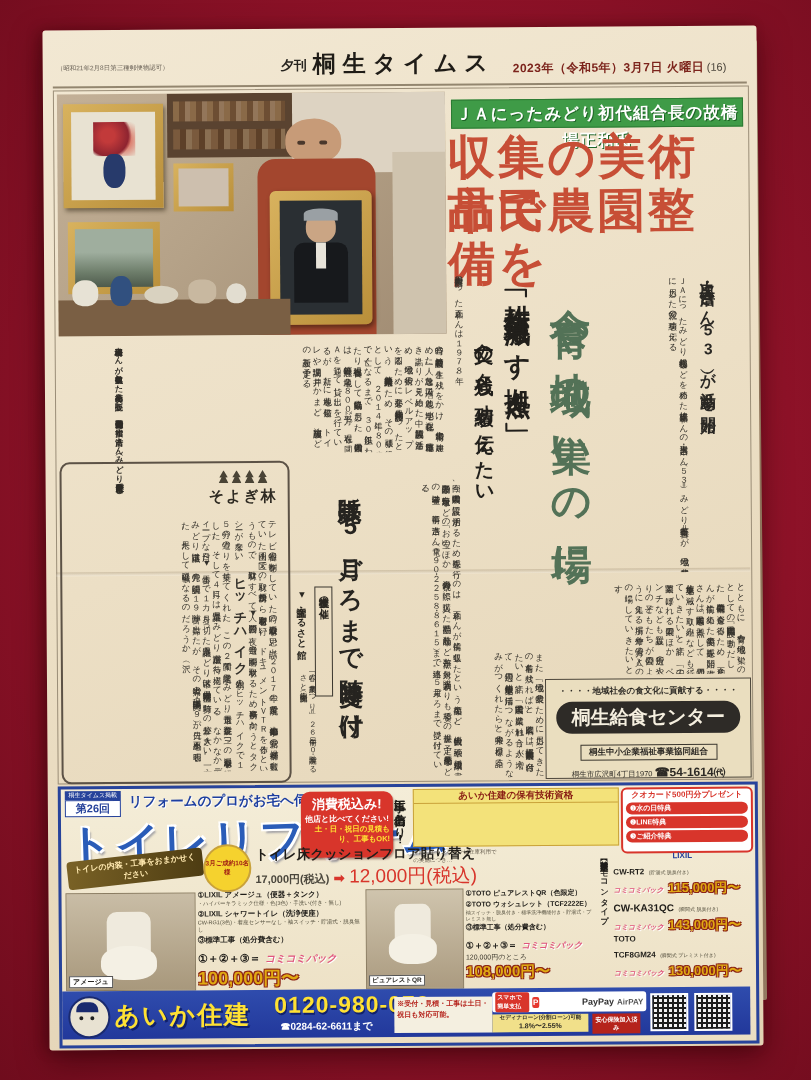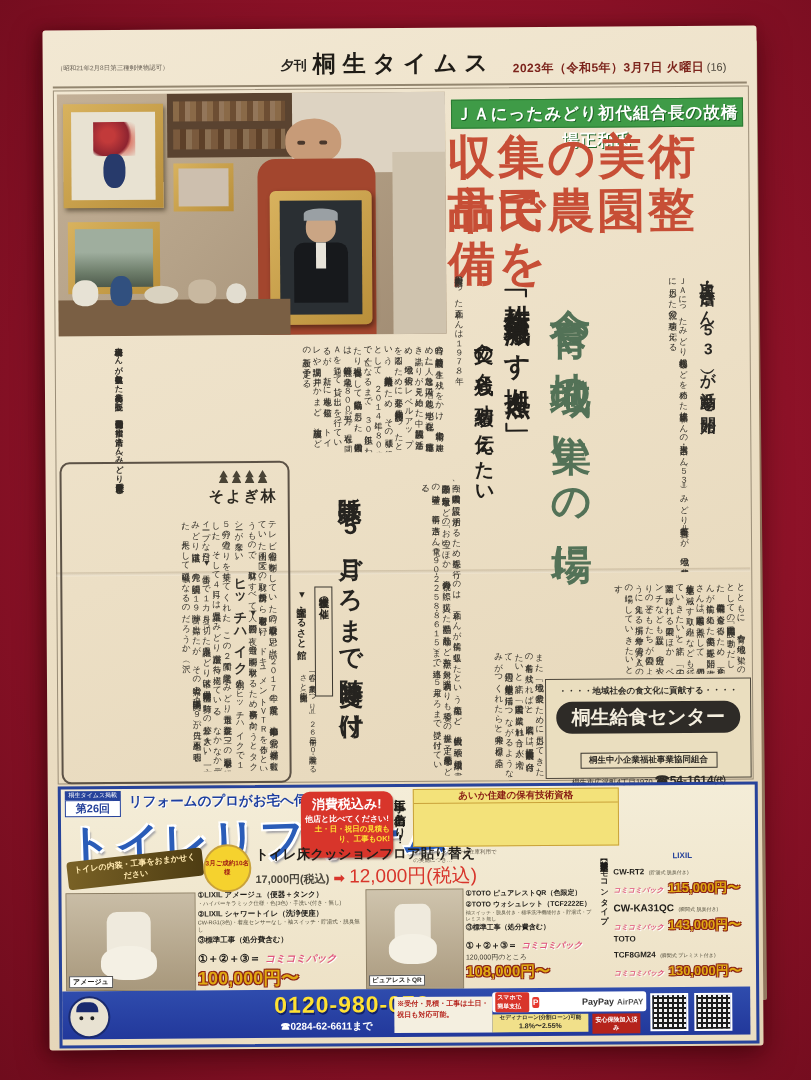--- a/index.html
+++ b/index.html
@@ -156,21 +156,21 @@
       <div class="abs v bodytxt" style="left:8px;top:52px;width:208px;height:256px;">
         <span>テレビ番組の制作をしていた時の選挙取材の思い出話。２０１７年の衆院選で、小池都知事の新党の候補者が奮戦していた岡山４区での取材。投票前日から密着取材を行い、ドキュメントＶＴＲを作るというもので、取材はすべて一人▼開票日の夜、当選の瞬間を取材するため事務所に向かうとタクシーが来ない。</span>
         <strong class="vu" style="font-size:13px;letter-spacing:2px;">ヒッチハイク</strong>
         <span>人生初のヒッチハイクで１５分の道のりを乗せてくれた。この２年間で衆院選、みどり市長選、参院選と三つの選挙取材を経験した。そして４月には県議選とみどり市議選が待ち構えている。なかなかディープな日々だ▼告示まで１カ月を切った県議選みどり市区は保守系候補同士の一騎打ちの公算が大きい。一方みどり市議選は、先月の説明会に１９陣営が出席したが、その出席者の現職・入澤映明氏（７９）が先日、不出馬を表明した。果たして選挙戦になるのだろうか。（沢）</span>
       </div>
     </div>
 
     <div class="abs kybox" style="left:498px;top:652px;width:204px;height:98px;text-align:center;">
       <div style="font-size:8.5px;font-weight:bold;color:#2e2b26;margin-top:6px;">・・・・地域社会の食文化に貢献する・・・・</div>
       <div class="kypill" style="margin:4px 10px 0;font-size:19px;padding:3px 0;">桐生給食センター</div>
-      <div style="display:inline-block;border:1px solid #3a362e;font-size:8.5px;font-weight:bold;padding:1px 8px;margin-top:19px;color:#2e2b26;">桐生中小企業福祉事業協同組合</div>
+      <div style="display:inline-block;border:1px solid #3a362e;font-size:8.5px;font-weight:bold;padding:1px 8px;margin-top:11px;color:#2e2b26;">桐生中小企業福祉事業協同組合</div>
       <div style="margin-top:4px;font-size:7.5px;color:#2e2b26;">
         <span>桐生市広沢町4丁目1970</span>
         <strong style="font-size:12px;">☎54-1614㈹</strong>
       </div>
     </div>
 
     <div class="abs ad" style="left:10px;top:756px;width:694px;height:256px;">
 
       <div class="abs" style="left:4px;top:2px;width:56px;">
         <div style="background:#27439b;color:#fff;font-size:6px;text-align:center;">桐生タイムス掲載</div>
@@ -181,20 +181,26 @@
 
       <div class="abs taxbox" style="left:240px;top:4px;width:86px;height:58px;">
         <div style="font-size:13px;font-weight:900;">消費税込み!</div>
         <div style="font-size:8px;font-weight:bold;">他店と比べてください!</div>
         <div style="font-size:7.5px;font-weight:bold;color:#ffe133;text-align:right;">土・日・祝日の見積もり、工事もOK!</div>
       </div>
       <div class="abs vu" style="left:330px;top:4px;height:66px;font-size:12px;font-weight:900;color:#1f1d19;">工事に自信あり!</div>
 
       <div class="abs qualif" style="left:352px;top:2px;width:204px;height:56px;">
         <div style="font-size:9.5px;font-weight:900;color:#8a1f15;text-align:center;border-bottom:1px solid #c9a23a;">あいか住建の保有技術資格</div>
+      </div>
+      <div class="abs quo" style="left:560px;top:2px;width:128px;height:62px;">
+        <div style="font-size:8px;font-weight:900;color:#d8352b;text-align:center;">クオカード500円分プレゼント</div>
+        <div class="quoline">❶水の日特典</div>
+        <div class="quoline">❷LINE特典</div>
+        <div class="quoline">❸ご紹介特典</div>
       </div>
 
       <div class="abs" style="left:6px;top:66px;width:128px;padding:3px 4px;background:linear-gradient(100deg,#7a6226,#4d3c12);color:#ffe9b0;font-size:8px;font-weight:bold;text-align:center;transform:rotate(-6deg);border-radius:4px;">トイレの内装・工事をおまかせください</div>
       <div class="abs" style="left:142px;top:56px;width:44px;height:44px;border-radius:50%;background:#f5d22e;border:2px solid #c9a23a;display:flex;align-items:center;justify-content:center;text-align:center;font-size:6.5px;font-weight:900;color:#a32415;">3月ご成約10名様</div>
       <div class="abs" style="left:194px;top:58px;width:246px;">
         <div style="font-size:13.5px;font-weight:900;color:#1f1d19;">トイレ床クッションフロア貼り替え</div>
         <div>
           <span style="font-size:11px;font-weight:bold;color:#4a463c;">17,000円(税込)</span>
           <span style="font-size:13px;color:#d8352b;font-weight:900;">➡</span>
           <span style="font-size:19px;font-weight:400;color:#d8352b;">12,000円(税込)</span>
@@ -266,20 +272,21 @@
           <span class="pricegold" style="font-size:13px;">173,000円〜</span></div>
         </div>
       </div>
 
       <div class="abs adfooter" style="left:0;top:202px;width:688px;height:48px;">
         <div class="abs" style="left:6px;top:5px;width:38px;height:38px;border-radius:50%;background:#e8e2d2;border:2px solid #1a2a6e;">
           <div class="abs" style="left:6px;top:4px;width:22px;height:10px;background:#1a2a6e;border-radius:8px 8px 0 0;"></div>
           <div class="abs" style="left:9px;top:18px;width:4px;height:4px;background:#222;border-radius:50%;"></div>
           <div class="abs" style="left:20px;top:18px;width:4px;height:4px;background:#222;border-radius:50%;"></div>
         </div>
+        <div class="abs" style="left:52px;top:8px;font-size:25px;font-weight:900;color:#ffe133;text-shadow:2px 2px 0 #10206b;letter-spacing:2px;">あいか住建</div>
         <div class="abs" style="left:212px;top:2px;font-size:23px;font-weight:900;color:#ffe133;letter-spacing:1px;text-shadow:1px 2px 0 #10206b;">0120-980-076</div>
         <div class="abs" style="left:218px;top:30px;font-size:10px;font-weight:bold;color:#fff;">☎0284-62-6611まで</div>
         <div class="abs" style="left:332px;top:8px;width:92px;height:32px;background:#f4efe0;color:#b5231c;font-size:7px;font-weight:bold;padding:2px 3px;line-height:1.5;">※受付・見積・工事は土日・祝日も対応可能。</div>
         <div class="abs" style="left:430px;top:4px;width:148px;height:20px;background:#fff;border-radius:3px;display:flex;align-items:center;gap:3px;padding:0 3px;">
           <span style="background:#d8352b;color:#fff;font-size:6px;font-weight:bold;padding:1px 2px;border-radius:2px;">スマホで簡単支払</span>
           <span style="width:11px;height:11px;background:#e6372e;color:#fff;font-size:8px;font-weight:900;text-align:center;border-radius:2px;line-height:11px;">P</span>
           <span style="font-size:9px;font-weight:900;color:#333;margin-left:40px;">PayPay</span>
           <span style="font-size:8px;font-weight:900;color:#555;">AirPAY</span>
         </div>
         <div class="abs" style="left:430px;top:26px;width:96px;height:18px;background:#f1e08a;text-align:center;">

